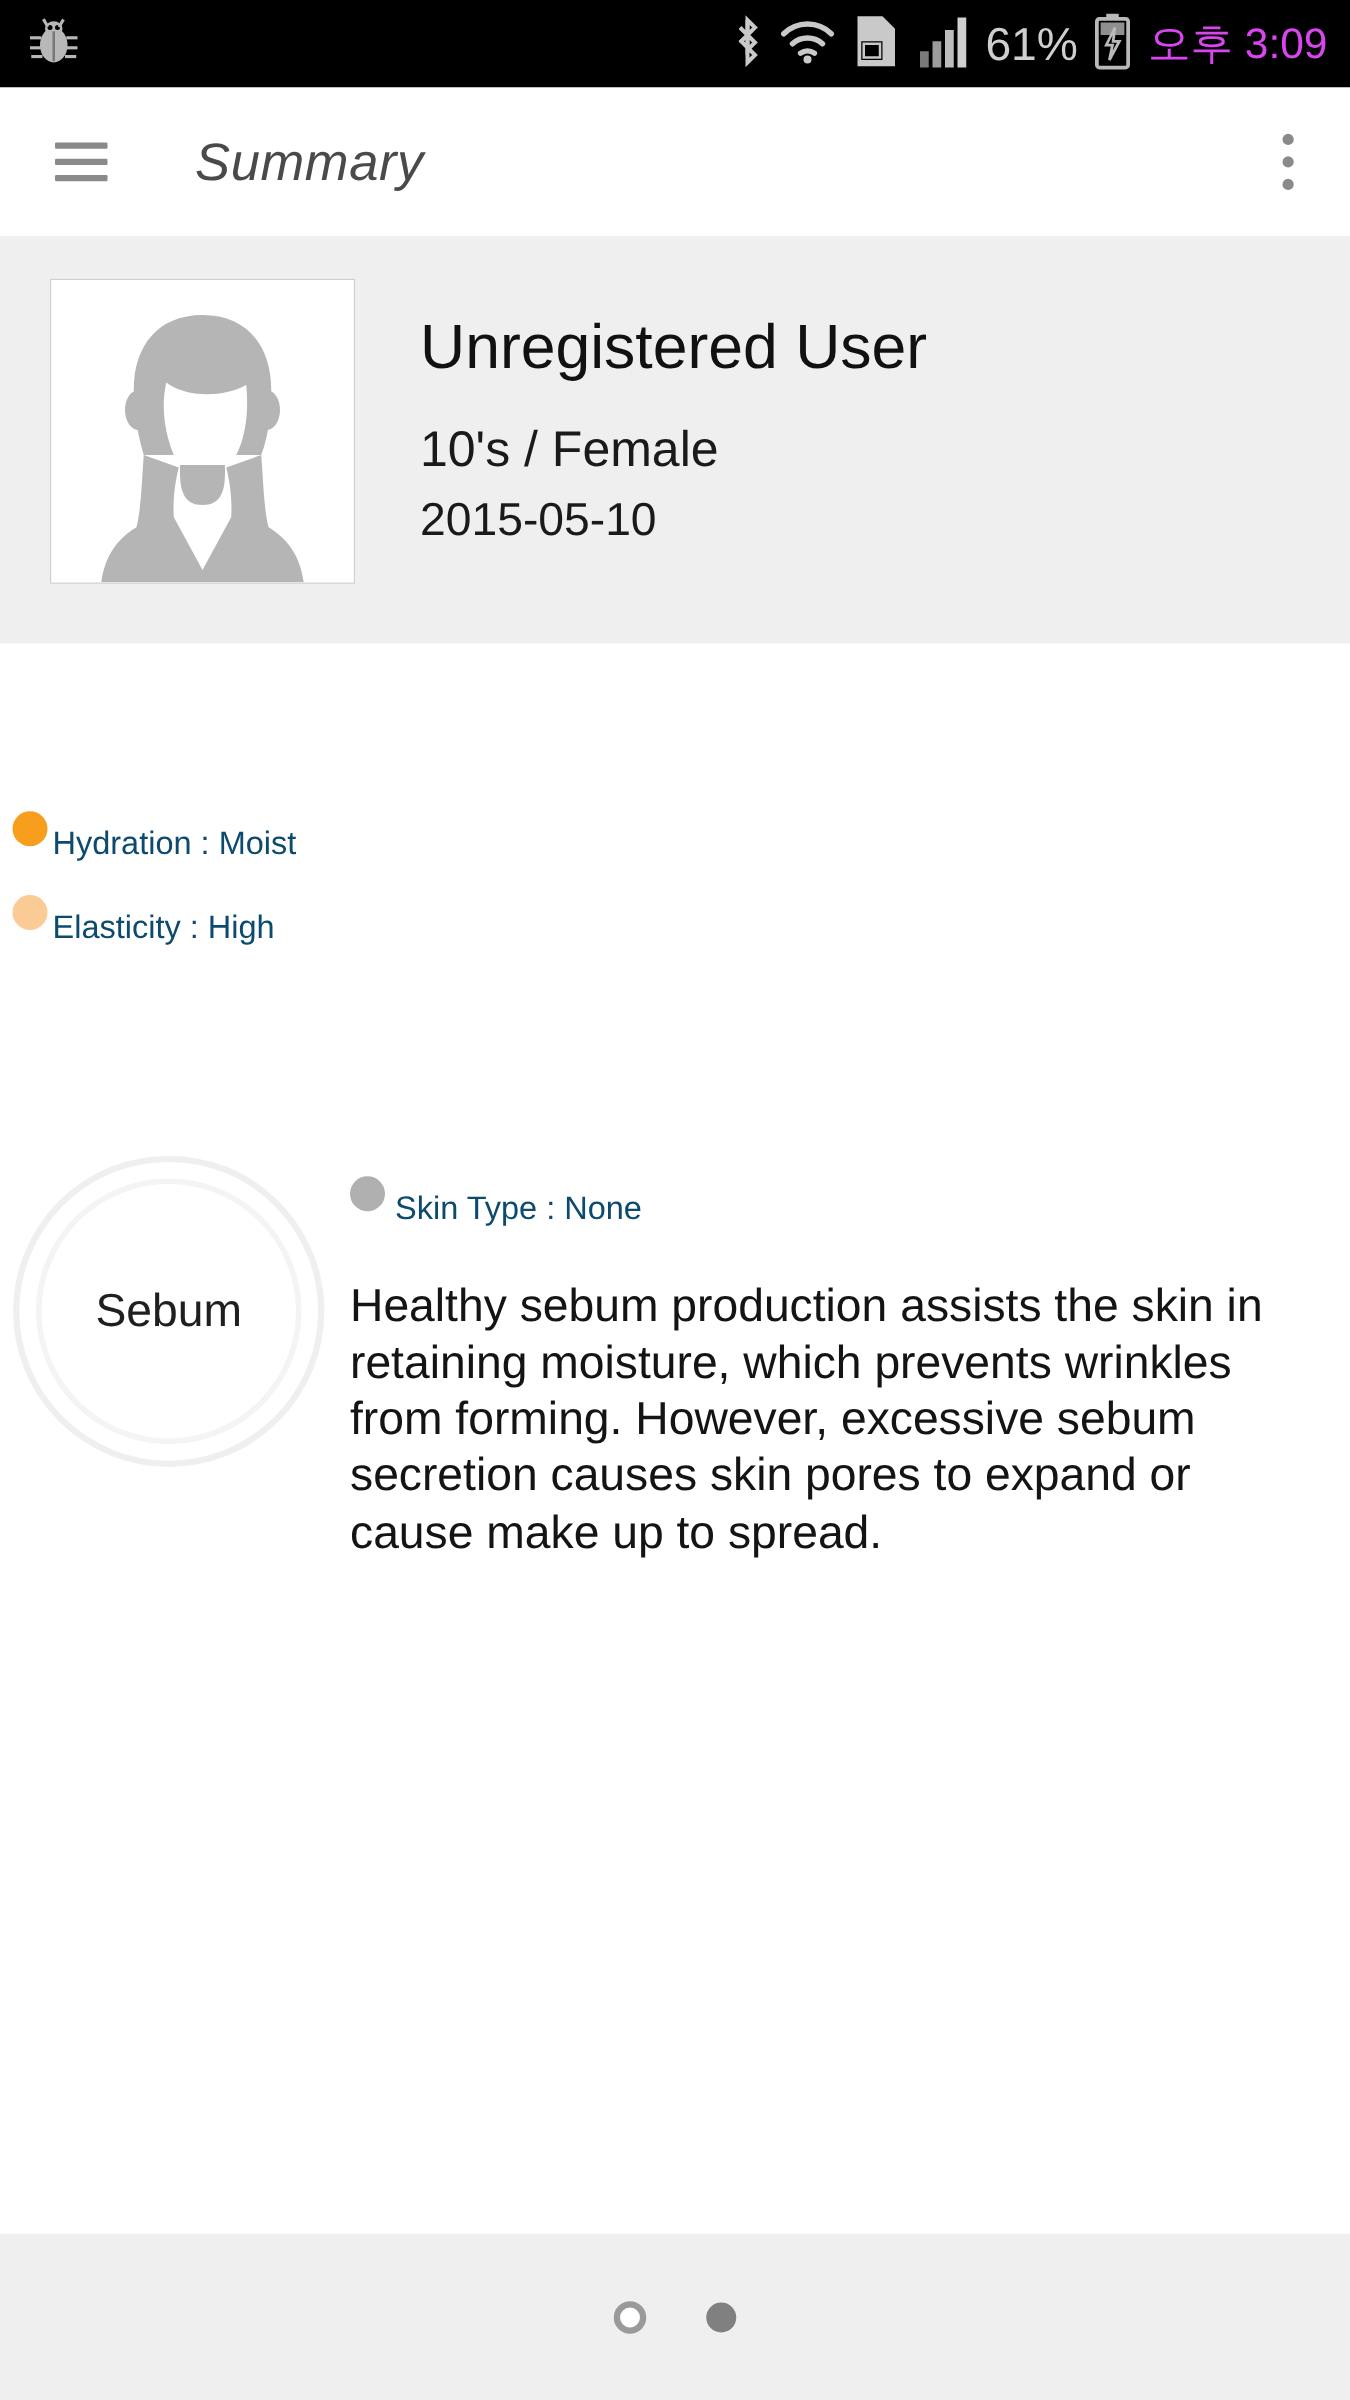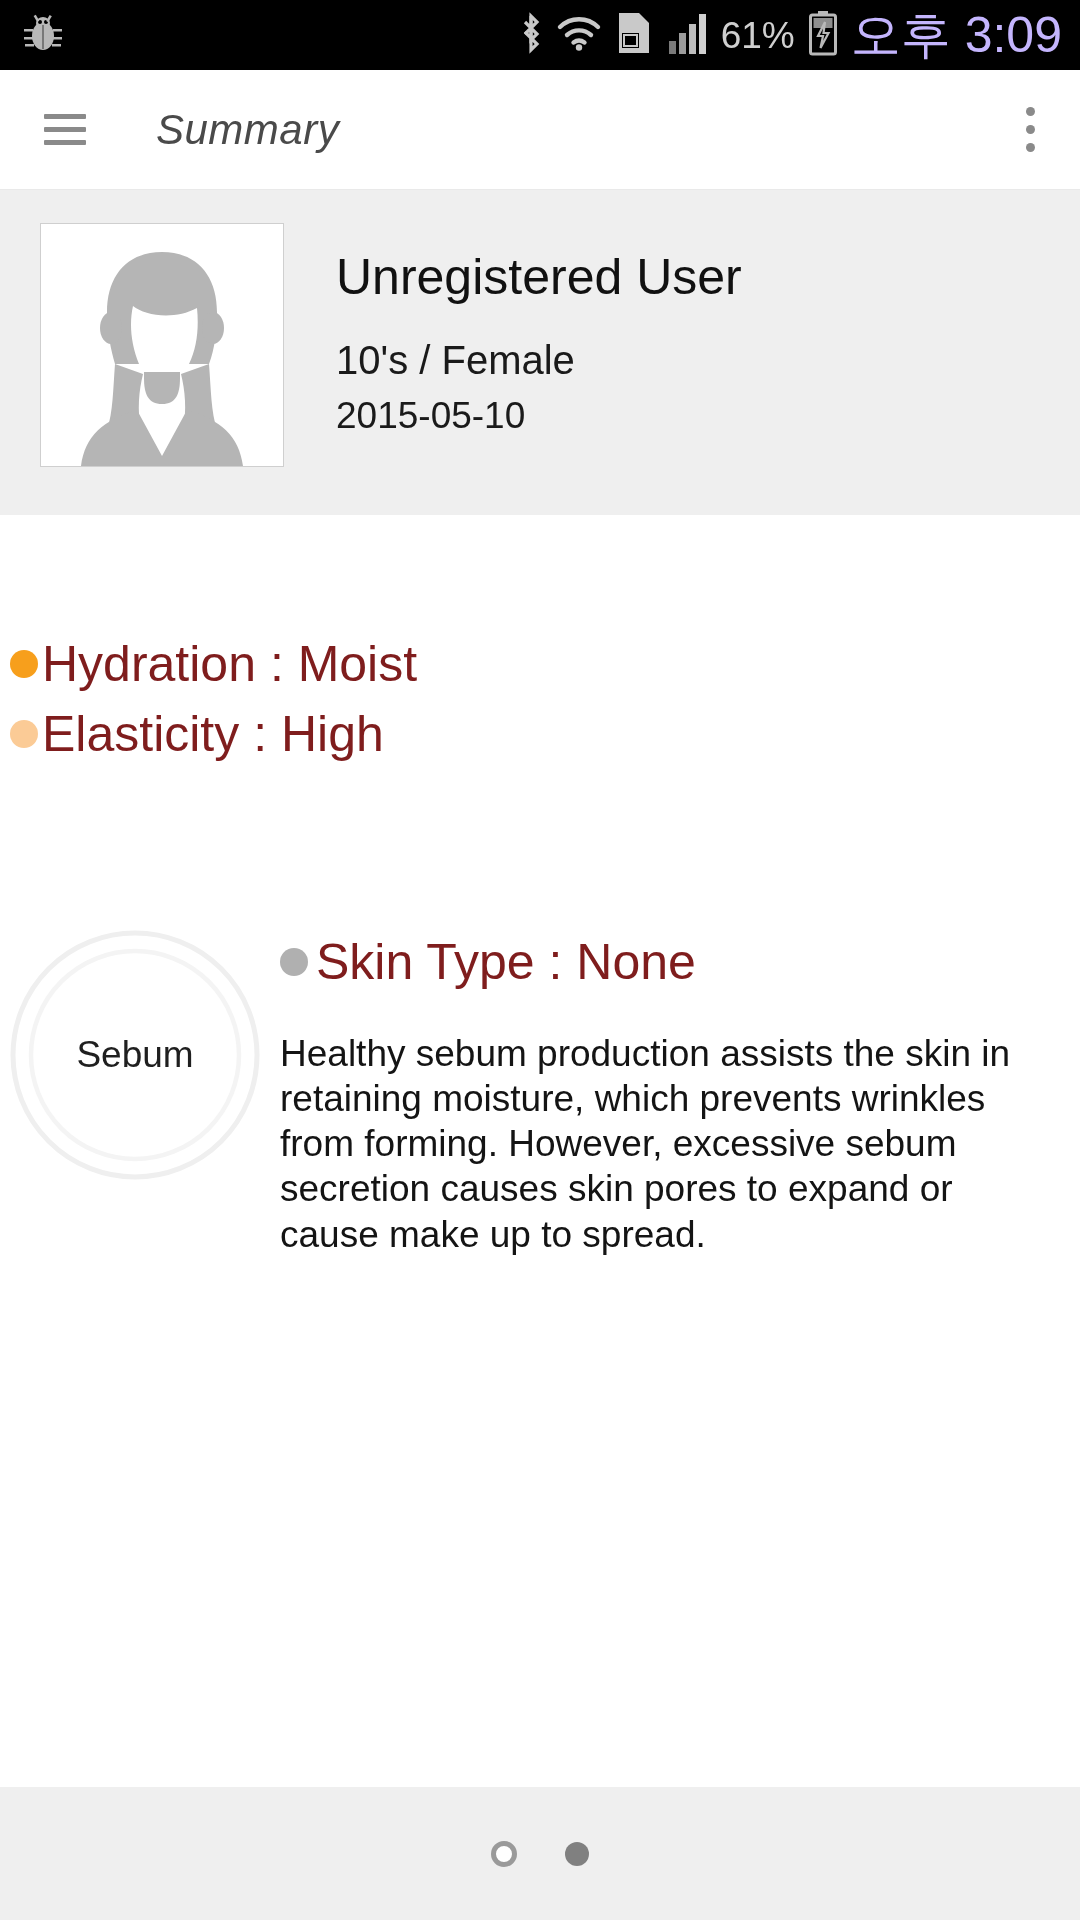--- a/index.html
+++ b/index.html
@@ -19,21 +19,21 @@
     position:relative;
   }
   .sb-left{ display:flex; align-items:center; }
   .sb-right{ margin-left:auto; display:flex; align-items:center; gap:13px; }
   .sb-icon{ display:block; }
   .sb-text{
     color:#cfcfcf; font-size:37px; letter-spacing:0px;
     font-family:"Liberation Sans", sans-serif;
     line-height:1;
   }
-  .sb-time{ color:#c4b5fd; font-size:50px; line-height:1; }
+  .sb-time{ color:#d946ef; font-size:34px; line-height:1; }
 
   
   .appbar{
     height:120px; width:100%;
     background:#ffffff;
     display:flex; align-items:center;
     padding:0 28px 0 44px;
     border-bottom:1px solid #e9e9e9;
     position:relative;
     font-style:italic;
@@ -96,21 +96,21 @@
   .ring-label{
     position:absolute; left:0; right:0;
     text-align:center;
     font-size:37px; color:#1f1f1f; line-height:1.15;
     pointer-events:none;
   }
   .card-body{ flex:1; padding-left:10px; padding-top:8px; }
   .legend-row{ display:flex; align-items:center; flex-wrap:wrap; margin-bottom:14px; }
   .legend-item{ display:flex; align-items:center; margin-right:40px; }
   .dot{ width:28px; height:28px; border-radius:50%; flex:0 0 28px; margin-right:4px; }
-  .legend-text{ font-size:50px; color:#7f1d1d; white-space:nowrap; }
+  .legend-text{ font-size:26px; color:#0c4a6e; white-space:nowrap;margin-top:24px; }
   .desc{
     margin-top:40px;
     font-size:37px; color:#141414; line-height:1.22;
     white-space:pre-line;
   }
 
   
   .footer{
     position:absolute; left:0; bottom:0;
     width:100%; height:133px;

